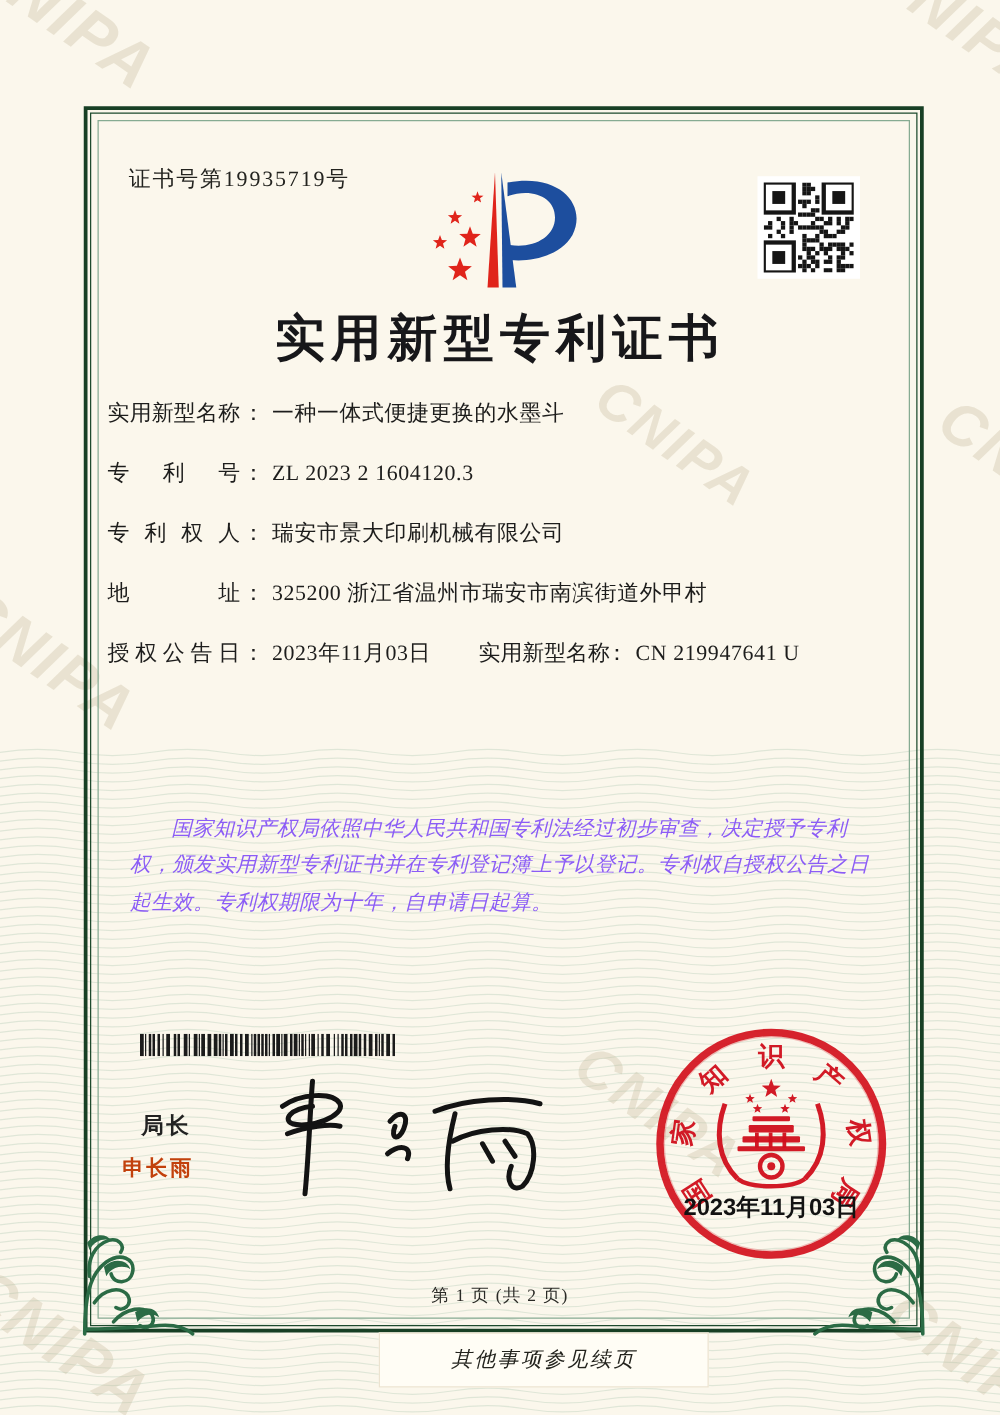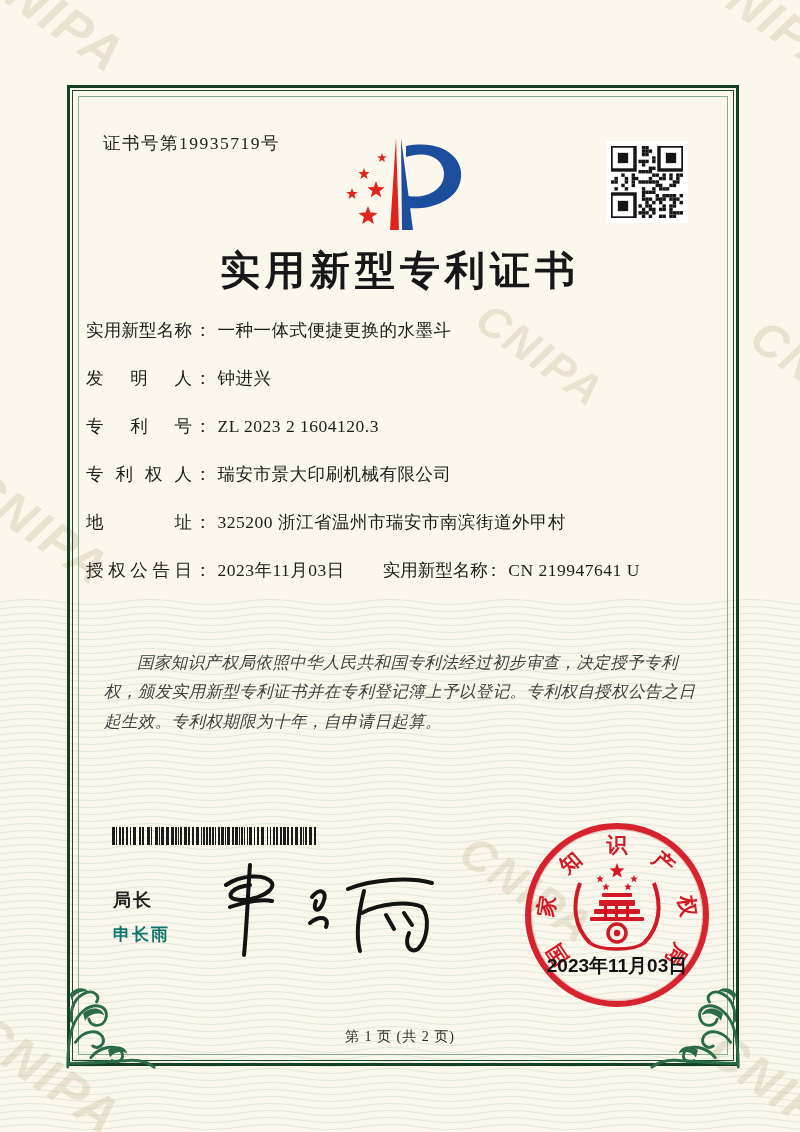--- a/index.html
+++ b/index.html
@@ -35,31 +35,31 @@
   .fields{position:absolute;left:86px;top:316px;width:600px;font-size:17.5px;color:#1d1d1c;}
   .frow{height:48px;line-height:28px;white-space:nowrap;}
   .flabel{display:inline-block;width:106px;text-align:justify;text-align-last:justify;vertical-align:top;}
   .colon{display:inline-block;margin:0 6px 0 2px;vertical-align:top;}
   .fvalue{letter-spacing:.5px;vertical-align:top;}
   .pair2{margin-left:38px;}
   .pair2 .flabel{width:100px;}
 
   
   .paras{position:absolute;left:104px;top:648px;width:598px;font-size:16.5px;line-height:1.78;
-         color:#404040;font-style:italic;letter-spacing:.4px;font-family:Liberation Serif, serif;}
+         color:#8b5cf6;font-style:italic;letter-spacing:.4px;font-family:Liberation Serif, serif;}
   .paras p{margin:0;text-indent:2em;}
 
   
   #barcode{position:absolute;left:112px;top:827px;width:212px;height:18px;}
 
   
   .sig-title{position:absolute;left:113px;top:888px;font-family:"Liberation Sans","DejaVu Sans",sans-serif;
              font-size:18px;font-weight:600;color:#222;letter-spacing:2px;}
-  .sig-name{position:absolute;left:113px;top:923px;font-family:"Liberation Sans","DejaVu Sans",sans-serif;
-            font-size:17px;font-weight:600;color:#0f766e;letter-spacing:2px;}
+  .sig-name{position:absolute;left:98px;top:923px;font-family:"Liberation Sans","DejaVu Sans",sans-serif;
+            font-size:17px;font-weight:600;color:#c2410c;letter-spacing:2px;}
   #signature{position:absolute;left:188px;top:855px;width:250px;height:108px;}
 
   
   .seal{position:absolute;left:525px;top:823px;width:184px;height:184px;}
   .seal-ring{position:absolute;inset:0;border-radius:50%;border:6px solid rgba(210,16,28,.92);
              box-shadow:inset 0 0 0 1px rgba(210,16,28,.25);}
   .seal-char{position:absolute;left:50%;top:50%;width:24px;margin-left:-12px;margin-top:-13px;
              text-align:center;font-size:21px;font-weight:bold;color:rgba(208,14,27,.95);
              font-family:"Liberation Sans","DejaVu Sans",sans-serif;}
   #emblem{position:absolute;left:39px;top:30px;width:106px;height:106px;}
@@ -331,21 +331,20 @@
       <rect x="42" y="0" width="21" height="21" fill="none" stroke="#151515" stroke-width="3"></rect>
       <rect x="48" y="6" width="9" height="9" fill="#151515"></rect>
       <rect x="0" y="42" width="21" height="21" fill="none" stroke="#151515" stroke-width="3"></rect>
       <rect x="6" y="48" width="9" height="9" fill="#151515"></rect>
     </svg>
 
   <div class="title">实用新型专利证书</div>
 
   <div class="fields" id="fields">
       <div class="frow"><span><span class="flabel">实用新型名称</span><span class="colon">：</span><span class="fvalue">一种一体式便捷更换的水墨斗</span></span></div>
-      <div class="frow"><span><span class="flabel">发明人</span><span class="colon">：</span><span class="fvalue">钟进兴</span></span></div>
       <div class="frow"><span><span class="flabel">专利号</span><span class="colon">：</span><span class="fvalue">ZL 2023 2 1604120.3</span></span></div>
       <div class="frow"><span><span class="flabel">专利权人</span><span class="colon">：</span><span class="fvalue">瑞安市景大印刷机械有限公司</span></span></div>
       <div class="frow"><span><span class="flabel">地址</span><span class="colon">：</span><span class="fvalue">325200 浙江省温州市瑞安市南滨街道外甲村</span></span></div>
       <div class="frow"><span><span class="flabel">授权公告日</span><span class="colon">：</span><span class="fvalue">2023年11月03日</span></span><span class="pair2"><span class="flabel">实用新型名称</span><span class="colon">：</span><span class="fvalue">CN 219947641 U</span></span></div>
     </div>
 
   <div class="paras" id="paras">
       <p>国家知识产权局依照中华人民共和国专利法经过初步审查，决定授予专利权，颁发实用新型专利证书并在专利登记簿上予以登记。专利权自授权公告之日起生效。专利权期限为十年，自申请日起算。</p>
     </div>
 
@@ -459,14 +458,15 @@
       <g stroke="rgba(208,14,27,.95)" fill="none" stroke-width="4">
         <path d="M16,30 C8,52 10,74 26,90"></path>
         <path d="M90,30 C98,52 96,74 80,90"></path>
         <path d="M26,90 C36,98 70,98 80,90" stroke-width="3.5"></path>
       </g>
     </svg>
     <div class="seal-date">2023年11月03日</div>
   </div>
 
   <div class="page-num">第 1 页 (共 2 页)</div>
+  <div class="note-box">其他事项参见续页</div>
 
 </div>
 
 </body></html>

